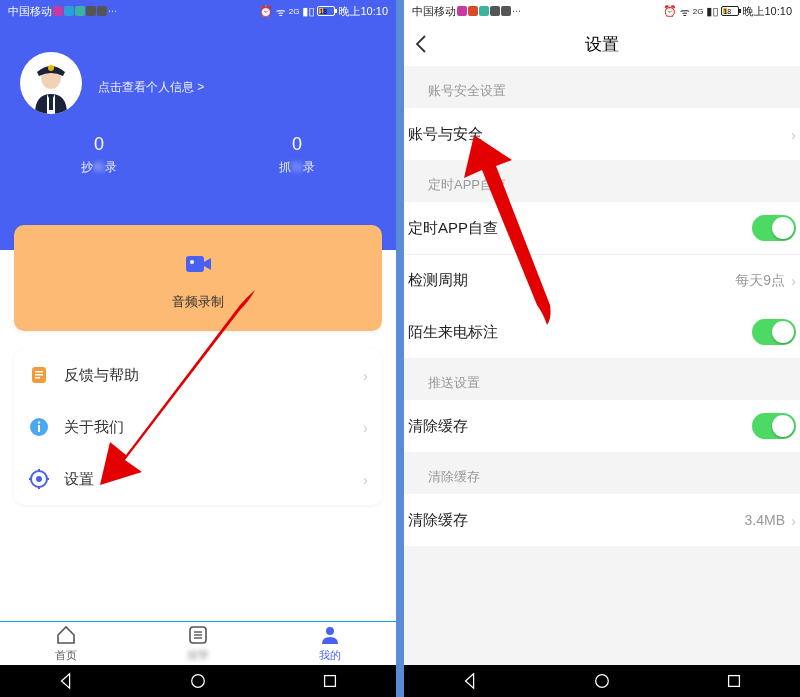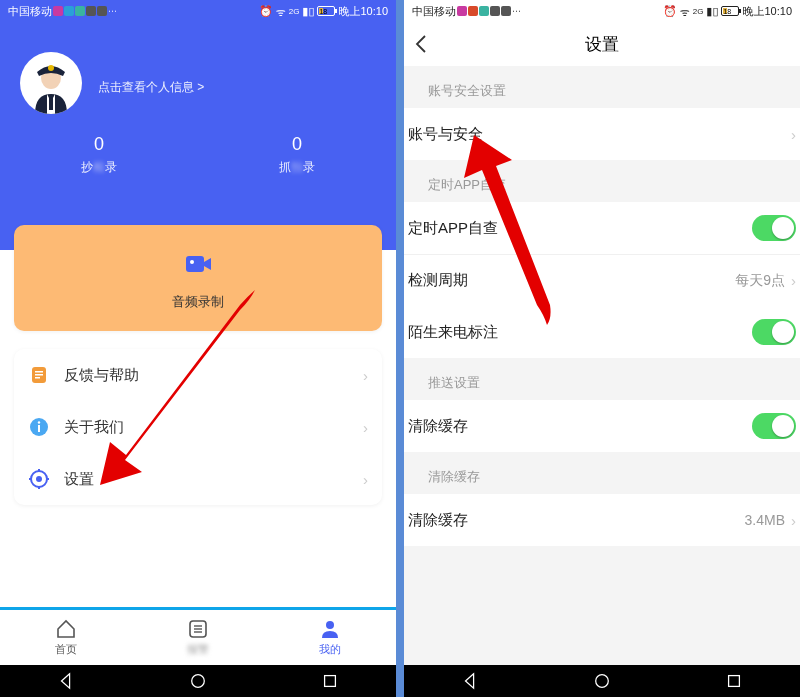--- a/index.html
+++ b/index.html
@@ -134,24 +134,24 @@
     display:flex; align-items:center; justify-content:center;
   }
   .chev {
     margin-left:auto;
     color:#ccc;
   }
 
   
   .tabbar {
     position:absolute; left:0; right:0; bottom:32px;
-    height: 58px;
+    height: 44px;
     display:flex;
     background:#fff;
-    border-top:3px solid #0ea5e9;
+    border-top:1px solid #0ea5e9;
   }
   .tab {
     flex:1;
     text-align:center;
     font-size: 11px;
     color:#555;
     display:flex; flex-direction:column; align-items:center; justify-content:center;
     gap:2px;
   }
   .tab.active { color:#4861f2;text-align:center; }

